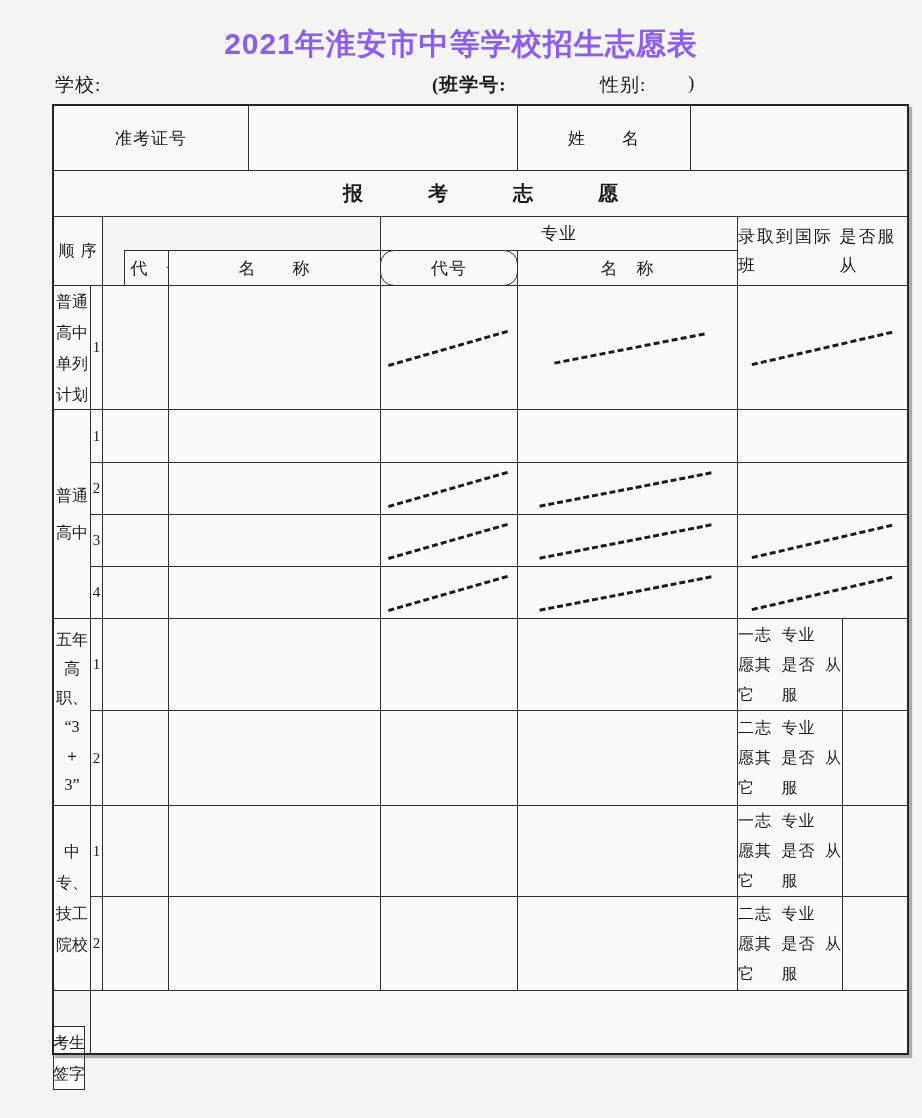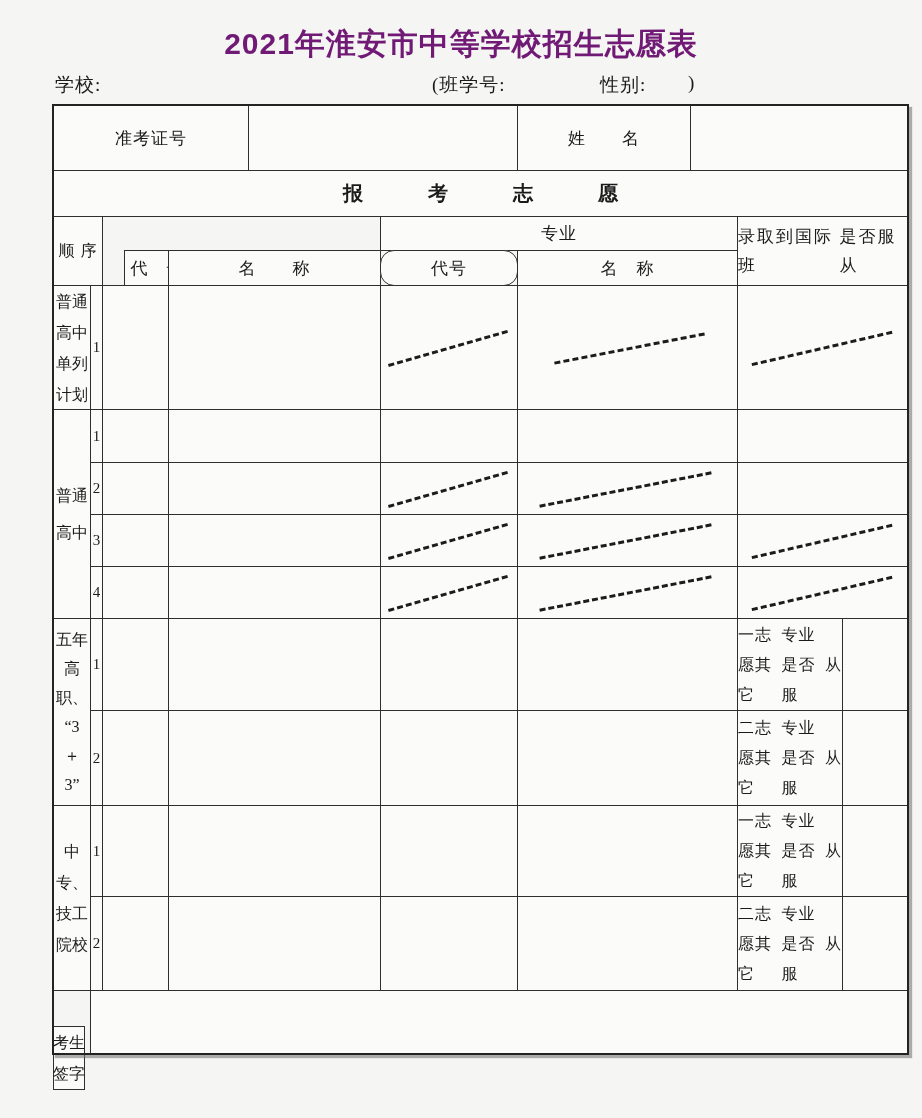--- a/index.html
+++ b/index.html
@@ -9,21 +9,21 @@
     font-family:"Liberation Serif","DejaVu Serif",serif;
     color:#1b1b1b;
     position:relative;
     overflow:hidden;
   }
   .page{position:absolute;inset:0;}
   .doc-title{
     position:absolute;left:0;top:24px;width:922px;
     text-align:center;
     font-family:"Liberation Sans","DejaVu Sans",sans-serif;
-    font-weight:bold;font-size:30px;letter-spacing:1px;color:#701a75;
+    font-weight:bold;font-size:30px;letter-spacing:1px;color:#8b5cf6;
   }
   .top-line{position:absolute;top:72px;font-size:19px;letter-spacing:1px;}
   .cell{
     position:absolute;box-sizing:border-box;
     background:#fbfbfa;
     border:1px solid #2f2f2f;
     display:flex;align-items:center;justify-content:center;
     font-size:17px;letter-spacing:1px;
     overflow:visible;
   }
@@ -51,21 +51,21 @@
   [data-cellid="a1-pname"] .mark{left:16%;right:14%;}
 </style>
 </head>
 <body>
 
 <div class="page">
 
   <div class="doc-title">2021年淮安市中等学校招生志愿表</div>
 
   <div class="top-line" style="left:55px;">学校:</div>
-  <div class="top-line" style="left:432px;">(班学号:</div>
+  <div class="top-line" style="left:432px;font-weight:bold;">(班学号:</div>
   <div class="top-line" style="left:600px;">性别:</div>
   <div class="top-line" style="left:688px;">)</div>
 
   <div class="cell" style="left:53px;top:105px;width:196px;height:66px;">准考证号</div>
   <div class="cell" style="left:248px;top:105px;width:270px;height:66px;"></div>
   <div class="cell" style="left:517px;top:105px;width:174px;height:66px;">姓　　名</div>
   <div class="cell" style="left:690px;top:105px;width:218px;height:66px;"></div>
 
   <div class="cell bold-row" style="left:53px;top:170px;width:855px;height:47px;">报 考 志 愿</div>
 

